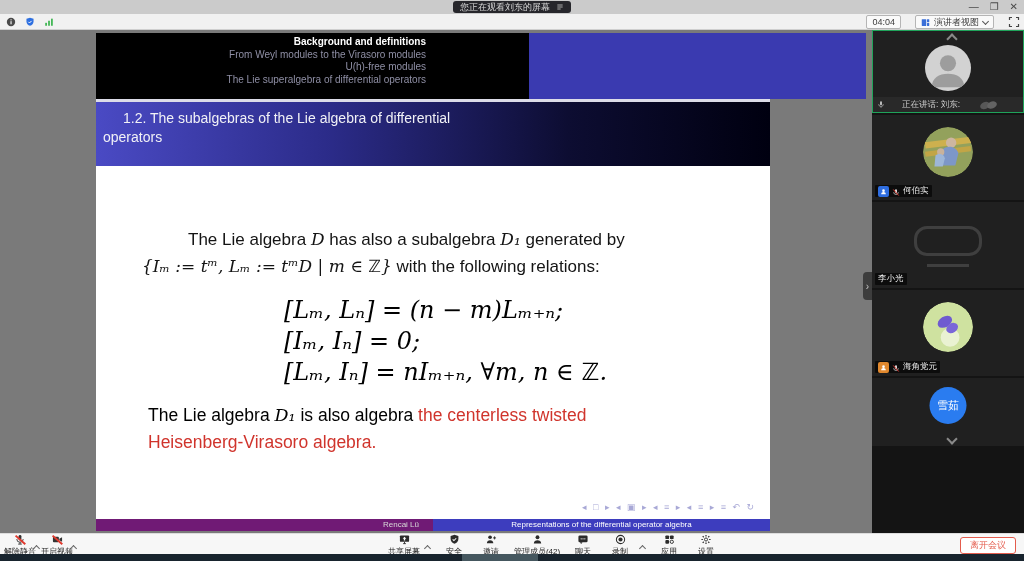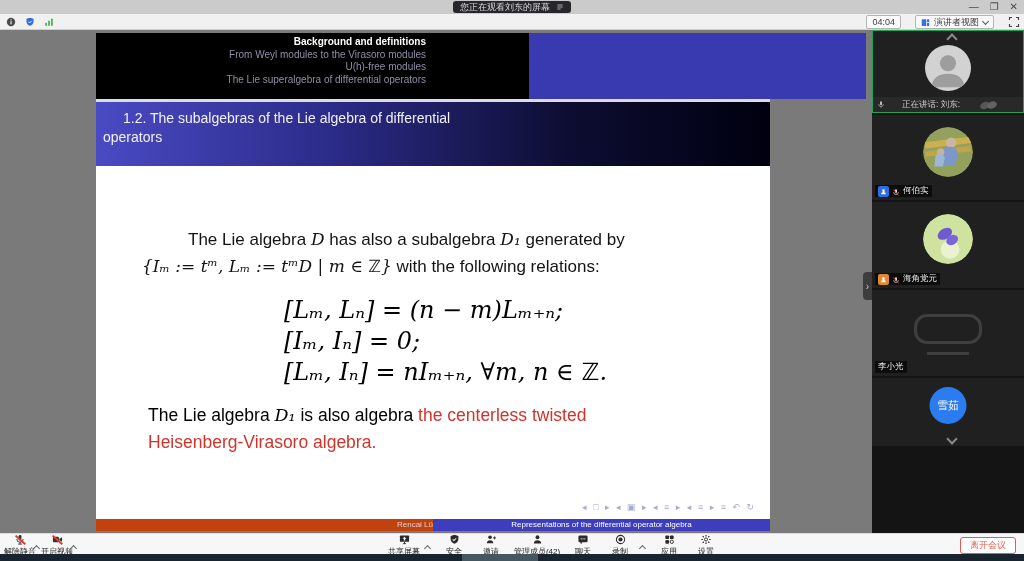--- a/index.html
+++ b/index.html
@@ -37,21 +37,21 @@
 
   .sbody{color:#141414;font-size:17px;}
   .p1{left:46px;top:193px;width:590px;line-height:27px;}
   .p1 .l1{padding-left:46px;}
   .mathf{font-family:"DejaVu Serif","DejaVu Sans",serif;font-style:italic;}
   .eqs{left:188px;top:262px;font-size:24px;line-height:31px;}
   .p2{left:52px;top:369px;width:540px;font-size:17.5px;line-height:27px;}
   .red{color:#d0342c;}
   .navsyms{right:14px;top:469px;color:#a8a8d6;font-size:9px;letter-spacing:2px;white-space:nowrap;}
   .sfooter{left:0;top:486px;width:674px;height:12px;display:flex;font-size:8px;line-height:12px;}
-  .sfooter .fa{width:337px;background:#c2410c;color:#d8d8d8;text-align:right;box-sizing:border-box;}
+  .sfooter .fa{width:337px;background:#701a75;color:#d8d8d8;text-align:right;padding-right:14px;box-sizing:border-box;}
   .sfooter .fb{width:337px;background:#3d3dbe;color:#ffffff;text-align:center;}
 
   
   .sidebar{left:872px;top:30px;width:152px;height:503px;background:#141414;
     display:flex;flex-direction:column;gap:2px;}
   .tile{position:relative;background:#202020;overflow:hidden;flex:none;}
   .tile.speaking{border:1px solid #1fa35a;box-sizing:border-box;}
   .avatarc{position:absolute;left:50%;transform:translateX(-50%);border-radius:50%;overflow:hidden;}
   .speak-bar{position:absolute;left:0;right:0;bottom:0;height:15px;background:rgba(42,42,42,.88);
     display:flex;align-items:center;gap:17px;padding:0 4px;font-size:8.5px;color:#cccccc;white-space:nowrap;}
@@ -234,20 +234,28 @@
         <svg width="8" height="9" viewBox="0 0 24 24">
             <rect x="9" y="2" width="6" height="12" rx="3" fill="#dddddd"></rect>
             <path d="M5 11a7 7 0 0 0 14 0" stroke="#dddddd" stroke-width="2" fill="none"></path>
             <line x1="4" y1="3" x2="20" y2="21" stroke="#e0392e" stroke-width="3"></line>
           </svg>
         <span>何伯实</span>
       </div>
     </div>
 
     <div class="tile" style="height:86px;">
+      <div class="cam-off-rect"></div>
+      <div class="cam-off-line"></div>
+      <div class="chip">
+        <span>李小光</span>
+      </div>
+    </div>
+
+    <div class="tile" style="height:86px;">
       <div class="avatarc" style="top:12px;width:50px;height:50px;">
         <svg width="50" height="50" viewBox="0 0 48 48">
             <circle cx="24" cy="24" r="24" fill="#cfe2a0"></circle>
             <circle cx="26" cy="34" r="9" fill="#eef4da" opacity="0.85"></circle>
             <ellipse cx="21" cy="19" rx="7.5" ry="5" fill="#6f5bd0" transform="rotate(-32 21 19)"></ellipse>
             <ellipse cx="28" cy="25" rx="6" ry="4.5" fill="#7a66d8" transform="rotate(-32 28 25)"></ellipse>
           </svg>
       </div>
       <div class="chip">
         <span class="badge orange">
@@ -258,28 +266,20 @@
           </span>
         <svg width="8" height="9" viewBox="0 0 24 24">
             <rect x="9" y="2" width="6" height="12" rx="3" fill="#dddddd"></rect>
             <path d="M5 11a7 7 0 0 0 14 0" stroke="#dddddd" stroke-width="2" fill="none"></path>
             <line x1="4" y1="3" x2="20" y2="21" stroke="#e0392e" stroke-width="3"></line>
           </svg>
         <span>海角党元</span>
       </div>
     </div>
 
-    <div class="tile" style="height:86px;">
-      <div class="cam-off-rect"></div>
-      <div class="cam-off-line"></div>
-      <div class="chip">
-        <span>李小光</span>
-      </div>
-    </div>
-
 
     <div class="tile" style="height:68px;">
       <div class="blue-avatar">雪茹</div>
       <span class="cv down side-chev-bottom"></span>
     </div>
   </div>
 
   <div class="abs btoolbar"></div>
 
   <div class="tb-group" style="left:4px;">

